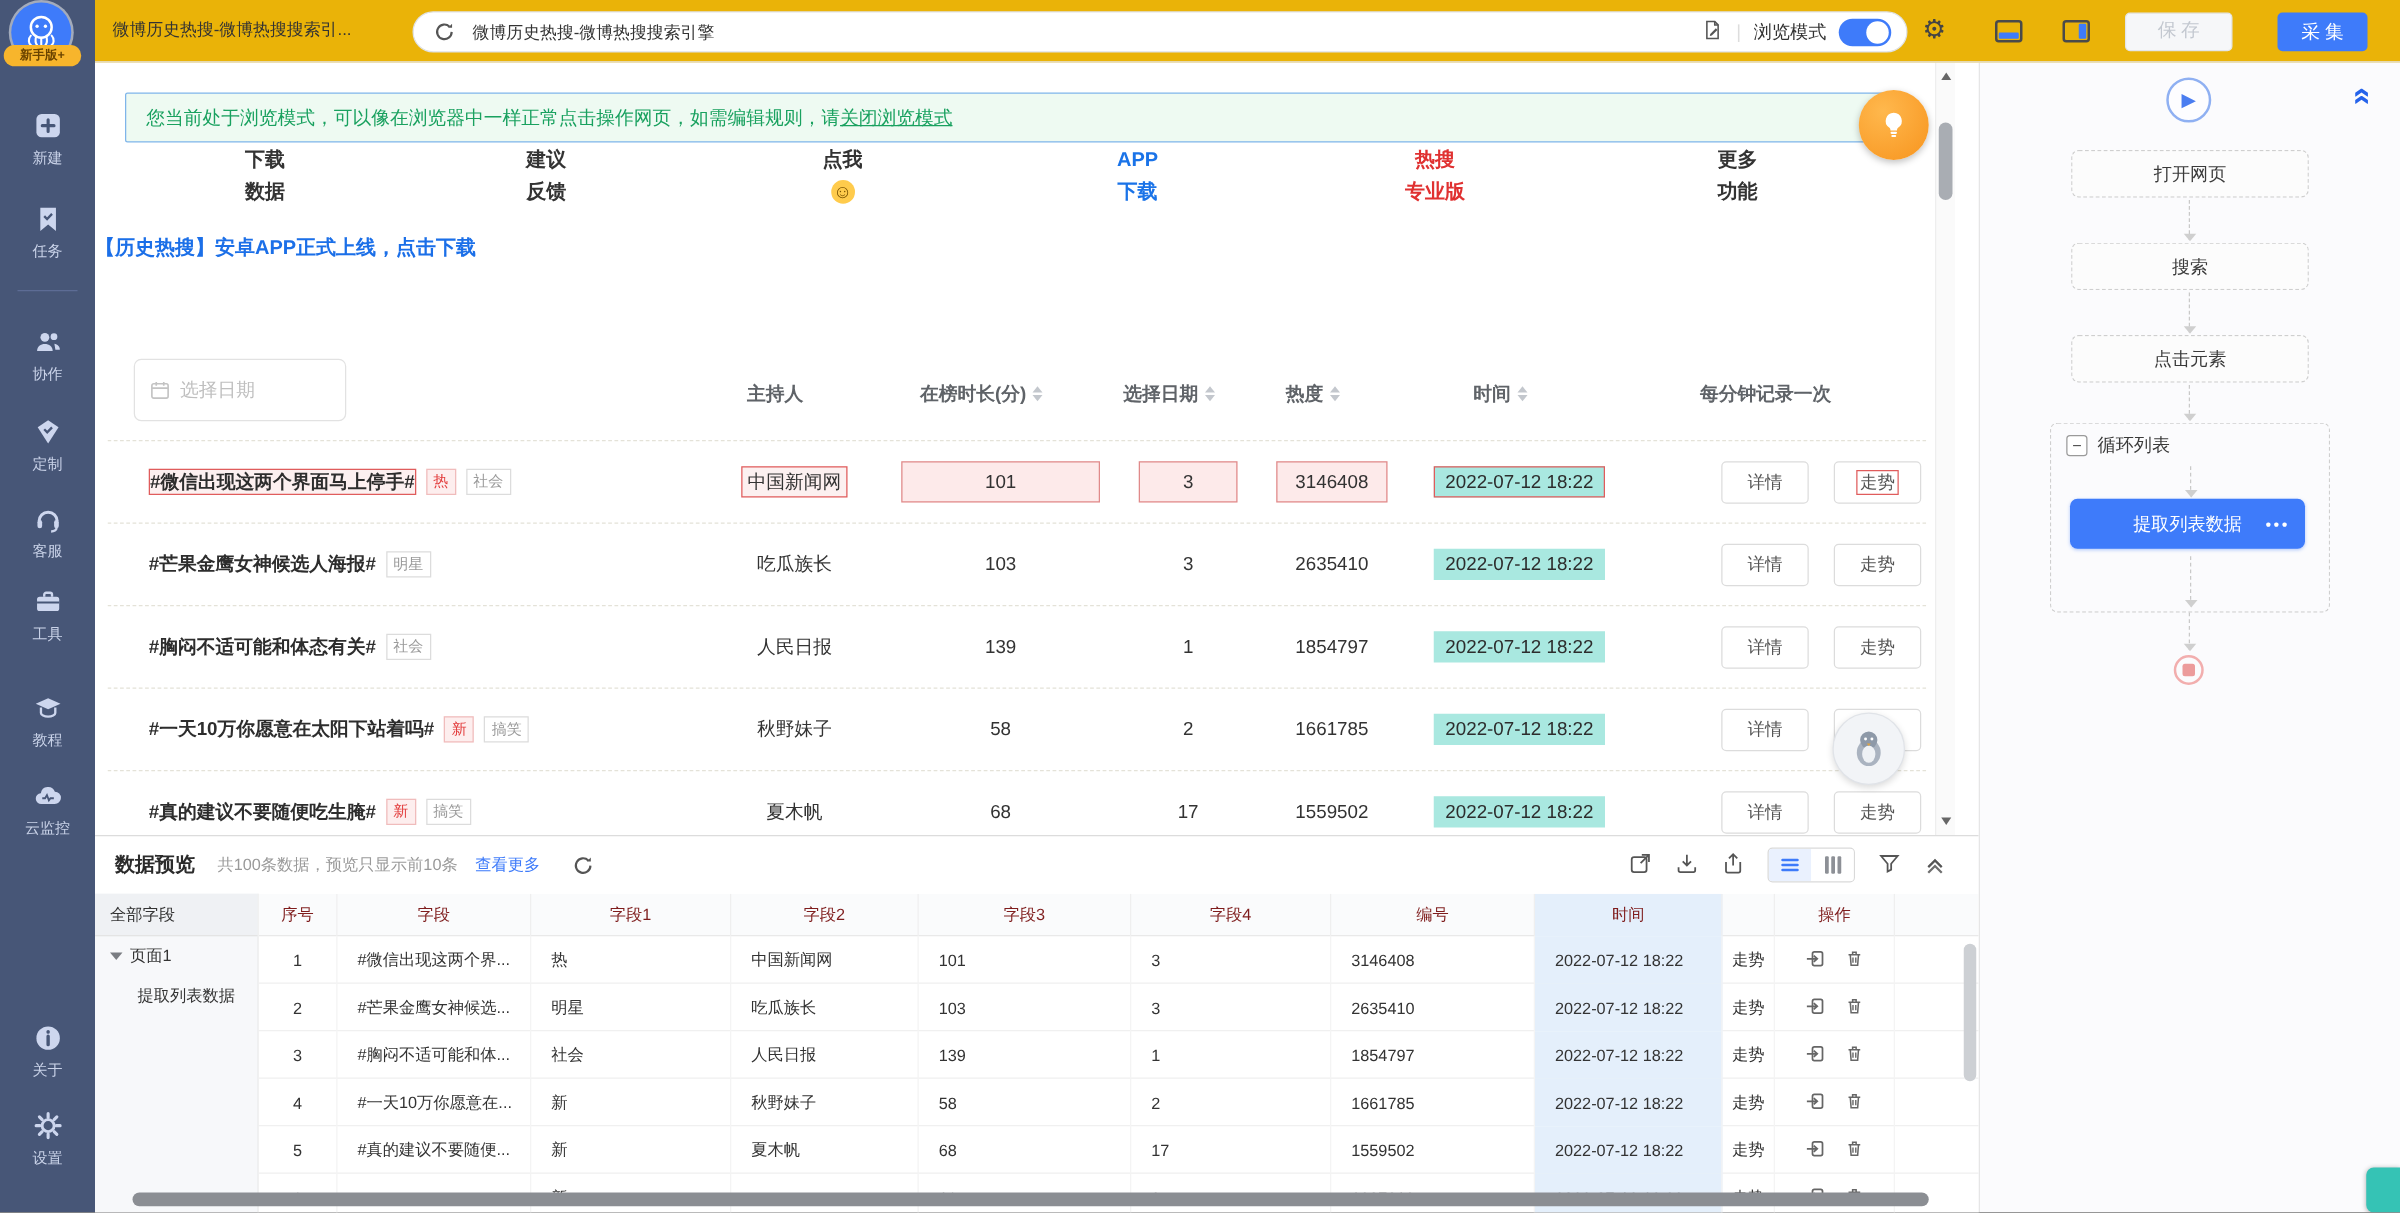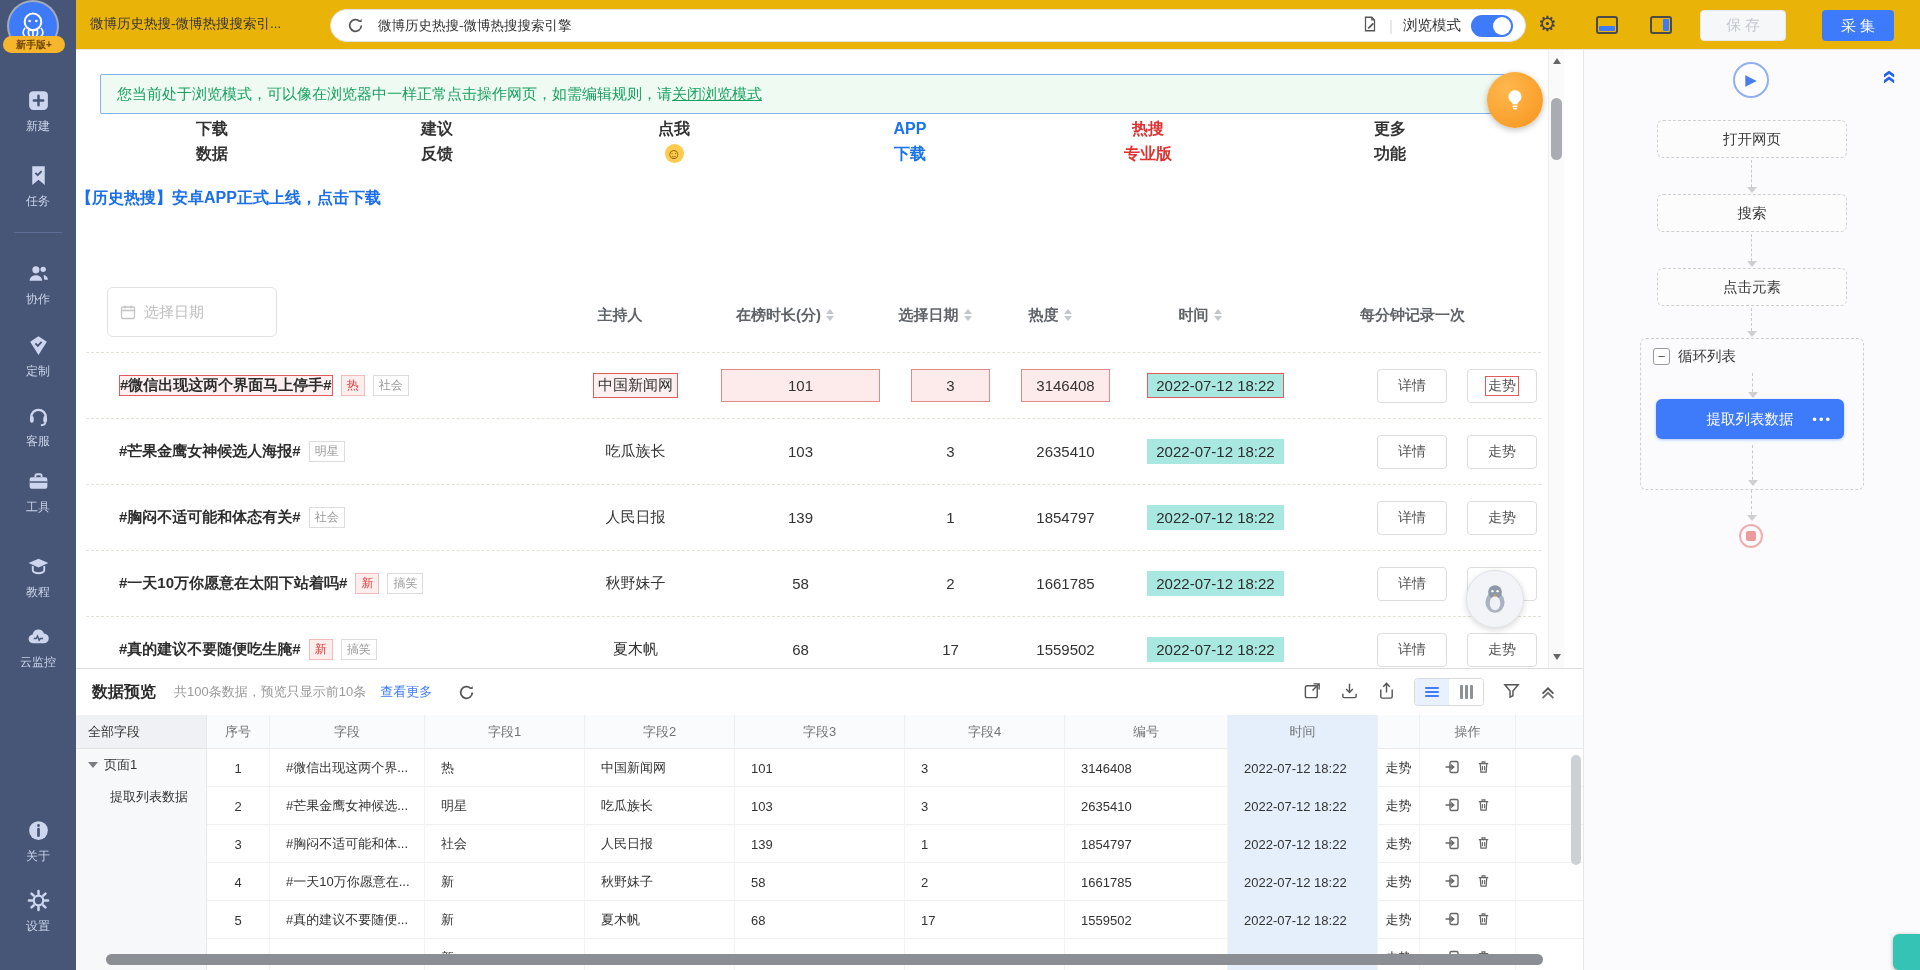--- a/index.html
+++ b/index.html
@@ -109,21 +109,21 @@
   .cols3{display:flex;gap:2px;} .cols3 i{display:block;width:3px;height:14px;background:#8d9096;border-radius:1px;}
   .dp-body{display:flex;height:256px;}
   .fields{width:131px;background:#f7f8fa;border-right:1px solid #e8e8e8;font-size:13px;}
   .fields-h{height:34px;background:#eff1f4;border-bottom:1px solid #e4e4e4;display:flex;align-items:center;padding-left:12px;color:#333;}
   .tree-row{height:32px;display:flex;align-items:center;padding-left:12px;gap:6px;cursor:pointer;color:#333;}
   .tree-row.child{padding-left:34px;}
   .caret{width:0;height:0;border-left:5px solid transparent;border-right:5px solid transparent;border-top:6px solid #7a7d82;}
   .dtable{flex:1;position:relative;overflow:hidden;background:#fff;}
   .pgrid{display:grid;grid-template-columns:63px 155px 160px 150px 170px 160px 163px 150px 42px 96px 1fr;}
   .phead{height:34px;background:#fafbfc;border-bottom:1px solid #e9e9e9;}
-  .phead .ph{display:flex;align-items:center;justify-content:center;font-size:13px;color:#737373;border-right:1px solid #efefef;height:34px;}
+  .phead .ph{display:flex;align-items:center;justify-content:center;font-size:13px;color:#7f1d1d;border-right:1px solid #efefef;height:34px;}
   .prow{height:38px;border-bottom:1px solid #f0f0f0;}
   .prow .pc{display:flex;align-items:center;padding-left:16px;font-size:13px;color:#333;height:38px;border-right:1px solid #f4f4f4;
     white-space:nowrap;overflow:hidden;}
   .pc.ctr{justify-content:center;padding-left:0;}
   .timecol{background:#e4effb !important;}
   .trend-link{cursor:pointer;color:#3a3f46;}
   .op-ic{display:flex;gap:16px;align-items:center;justify-content:center;width:100%;cursor:pointer;}
   .vscroll2{position:absolute;right:2px;top:40px;width:10px;height:200px;}
   .vscroll2 .thumb{width:10px;height:110px;background:#cdd0d4;border-radius:5px;}
   .hscroll{position:absolute;left:30px;bottom:5px;width:1437px;height:11px;background:#8b8e93;border-radius:6px;z-index:5;}

